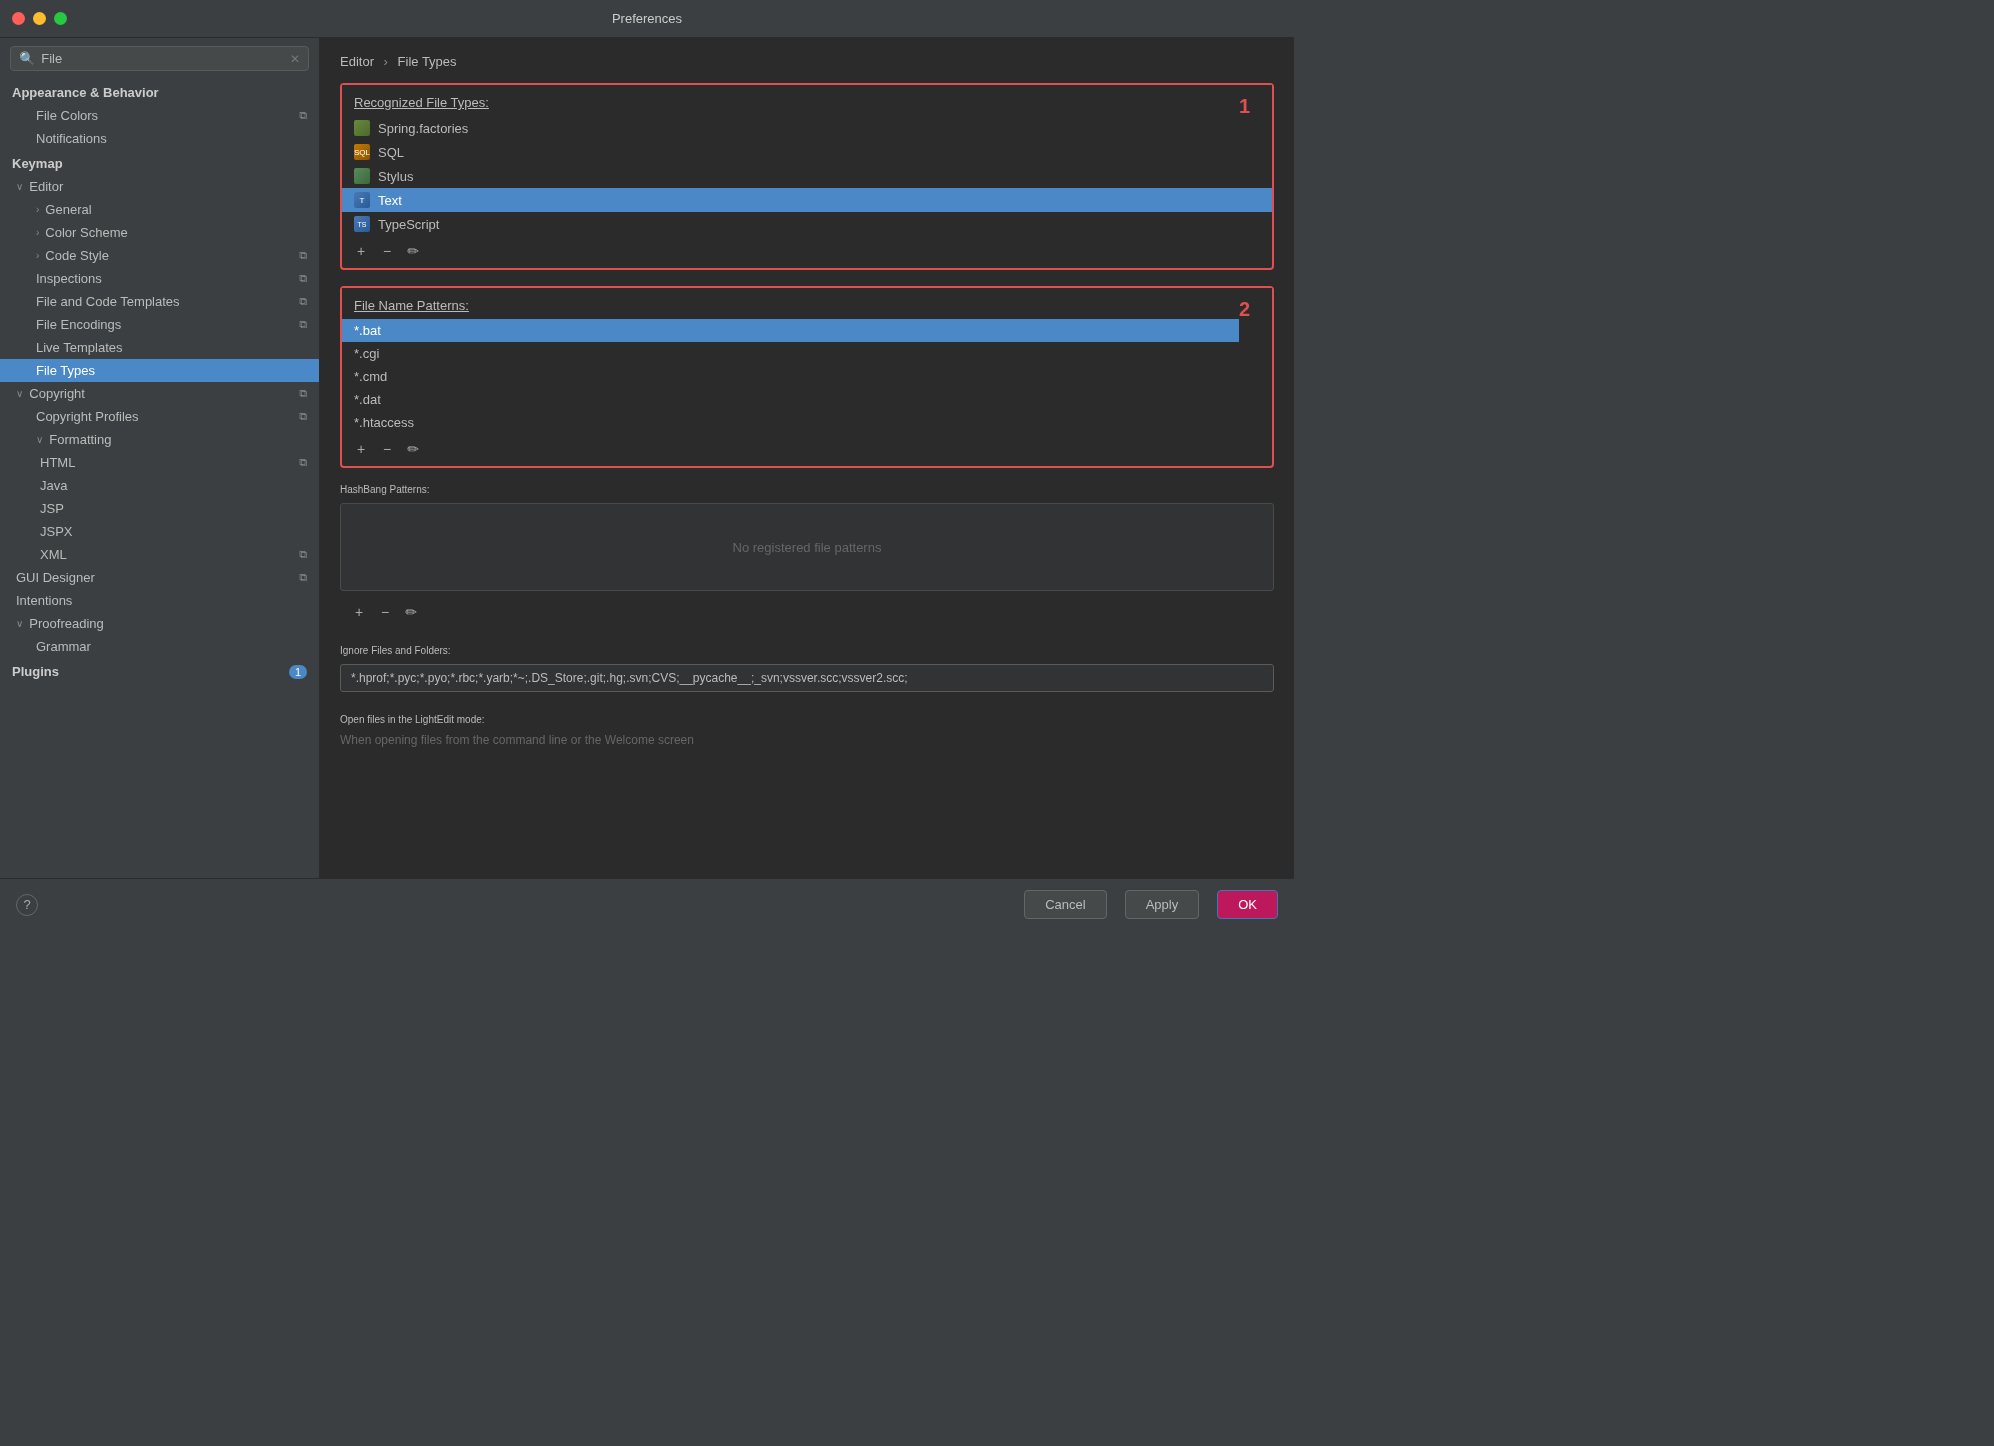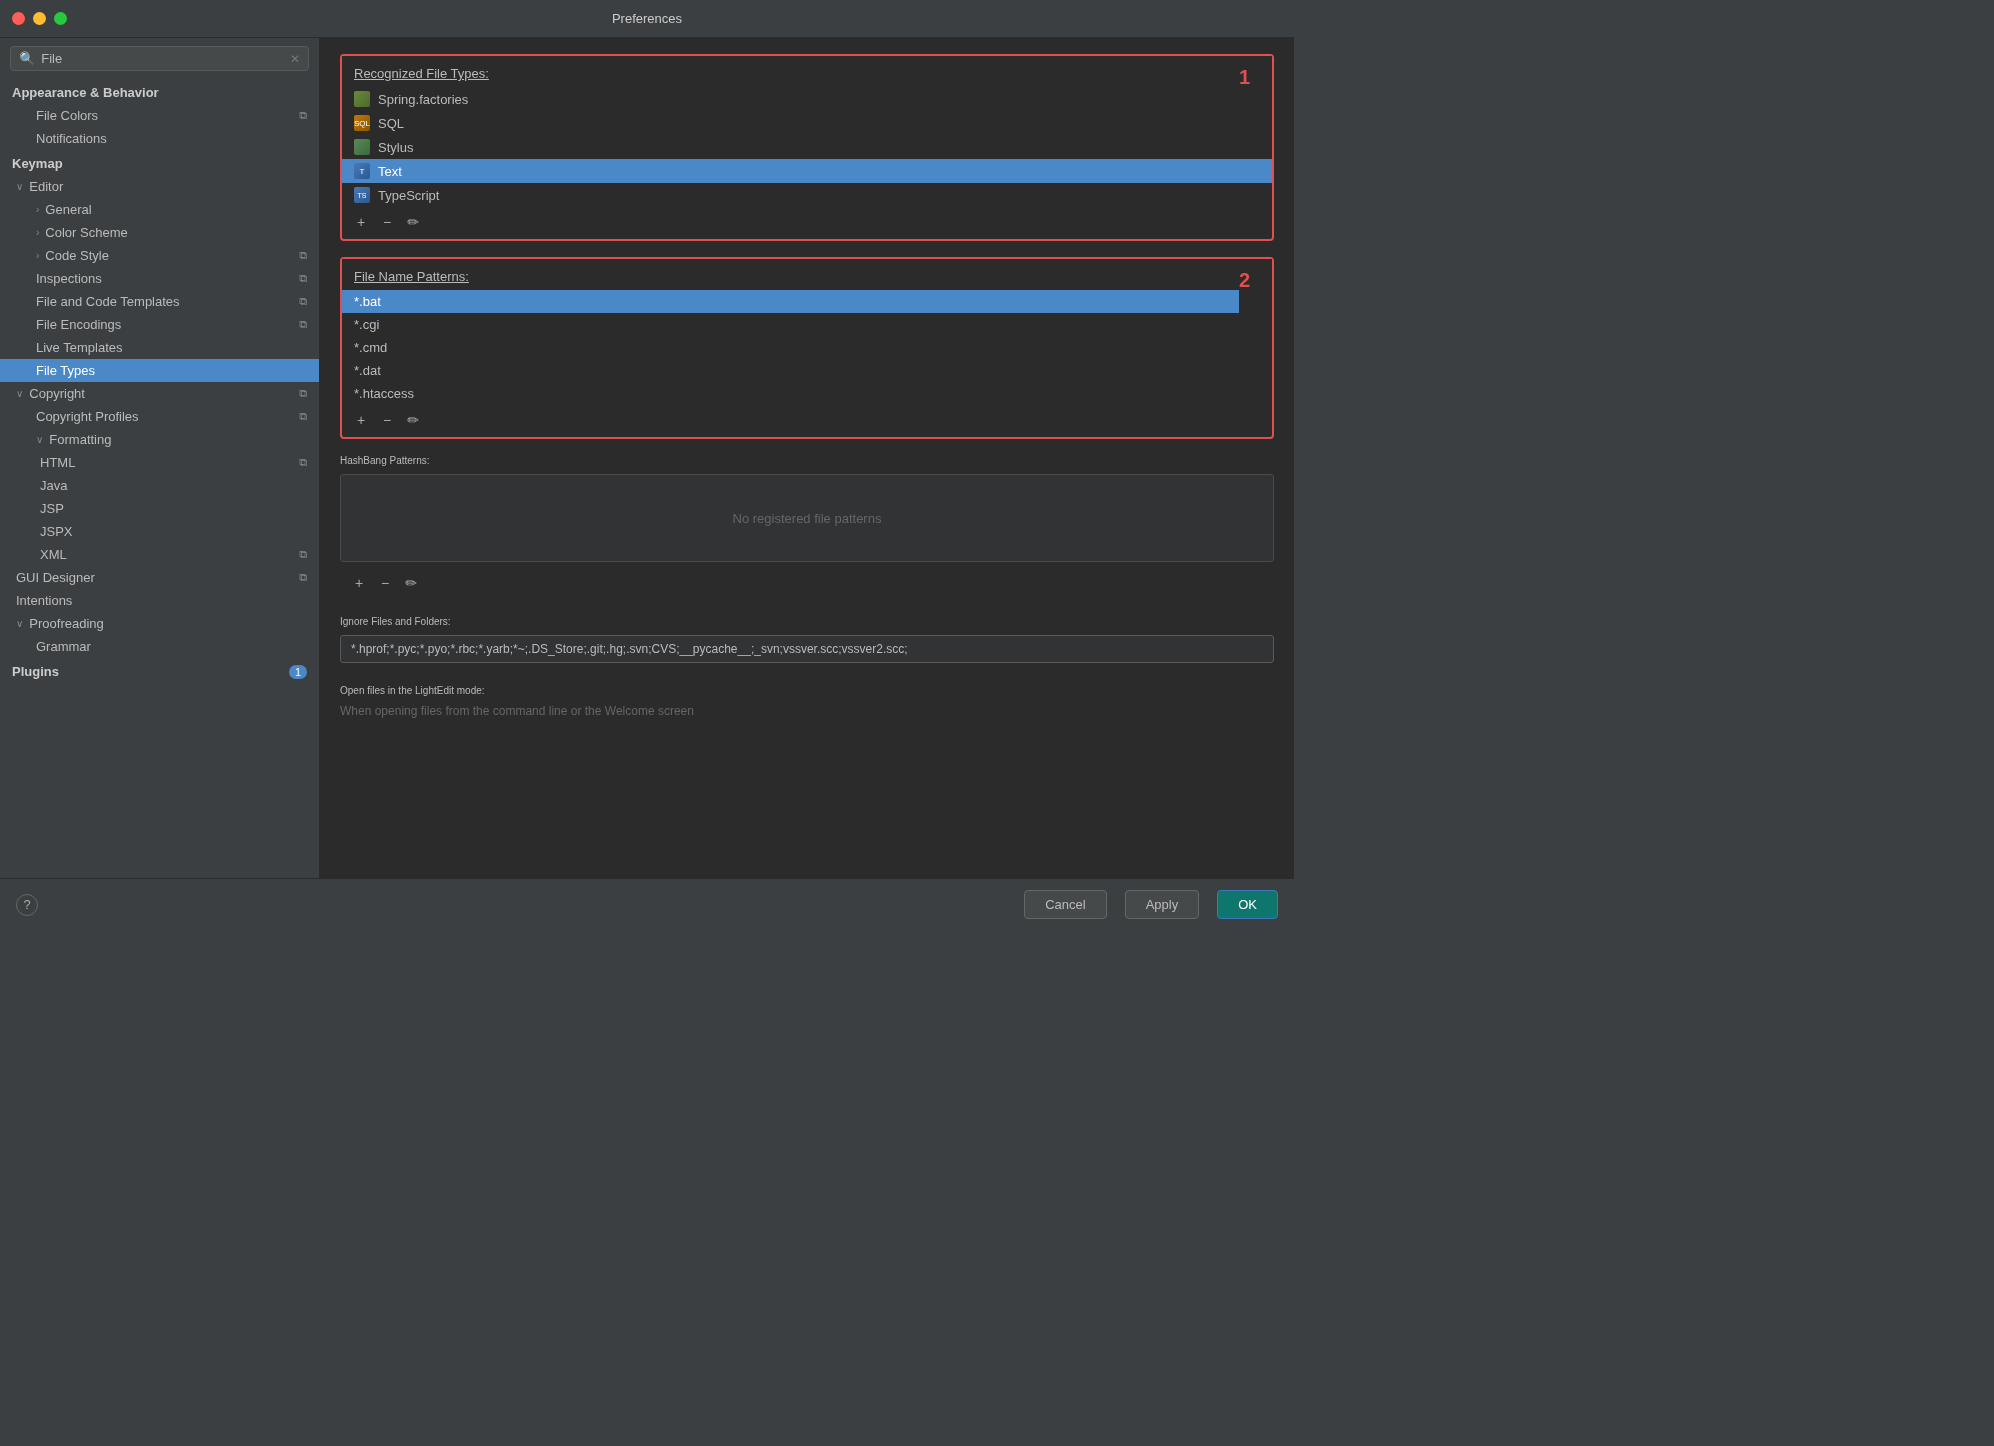--- a/index.html
+++ b/index.html
@@ -223,21 +223,21 @@
     .btn {
       padding: 6px 20px;
       border-radius: 4px;
       font-size: 13px;
       cursor: pointer;
       border: 1px solid #666;
       background: #45494a;
       color: #bbb;
     }
     .btn-primary {
-      background: #0f766e;
+      background: #be185d;
       border-color: #3a78b7;
       color: #fff;
     }
     .plugins-row {
       display: flex;
       align-items: center;
       justify-content: space-between;
       padding: 6px 12px;
     }
     .badge {
@@ -364,20 +364,25 @@
       <span>Grammar</span>
     </div>
 
     <div class="plugins-row">
       <span class="sidebar-section-label" style="padding:0">Plugins</span>
       <span class="badge">1</span>
     </div>
   </div>
 
   <div class="content">
+    <div class="breadcrumb">
+      <span>Editor</span>
+      <span class="separator">›</span>
+      <span>File Types</span>
+    </div>
 
     <div class="section-box">
       <div class="section-header">
         <span>Recognized File Types:</span>
         <span class="annotation-number">1</span>
       </div>
       <ul class="file-list">
         <li>
           <span class="file-icon icon-spring"></span>
           <span>Spring.factories</span>

